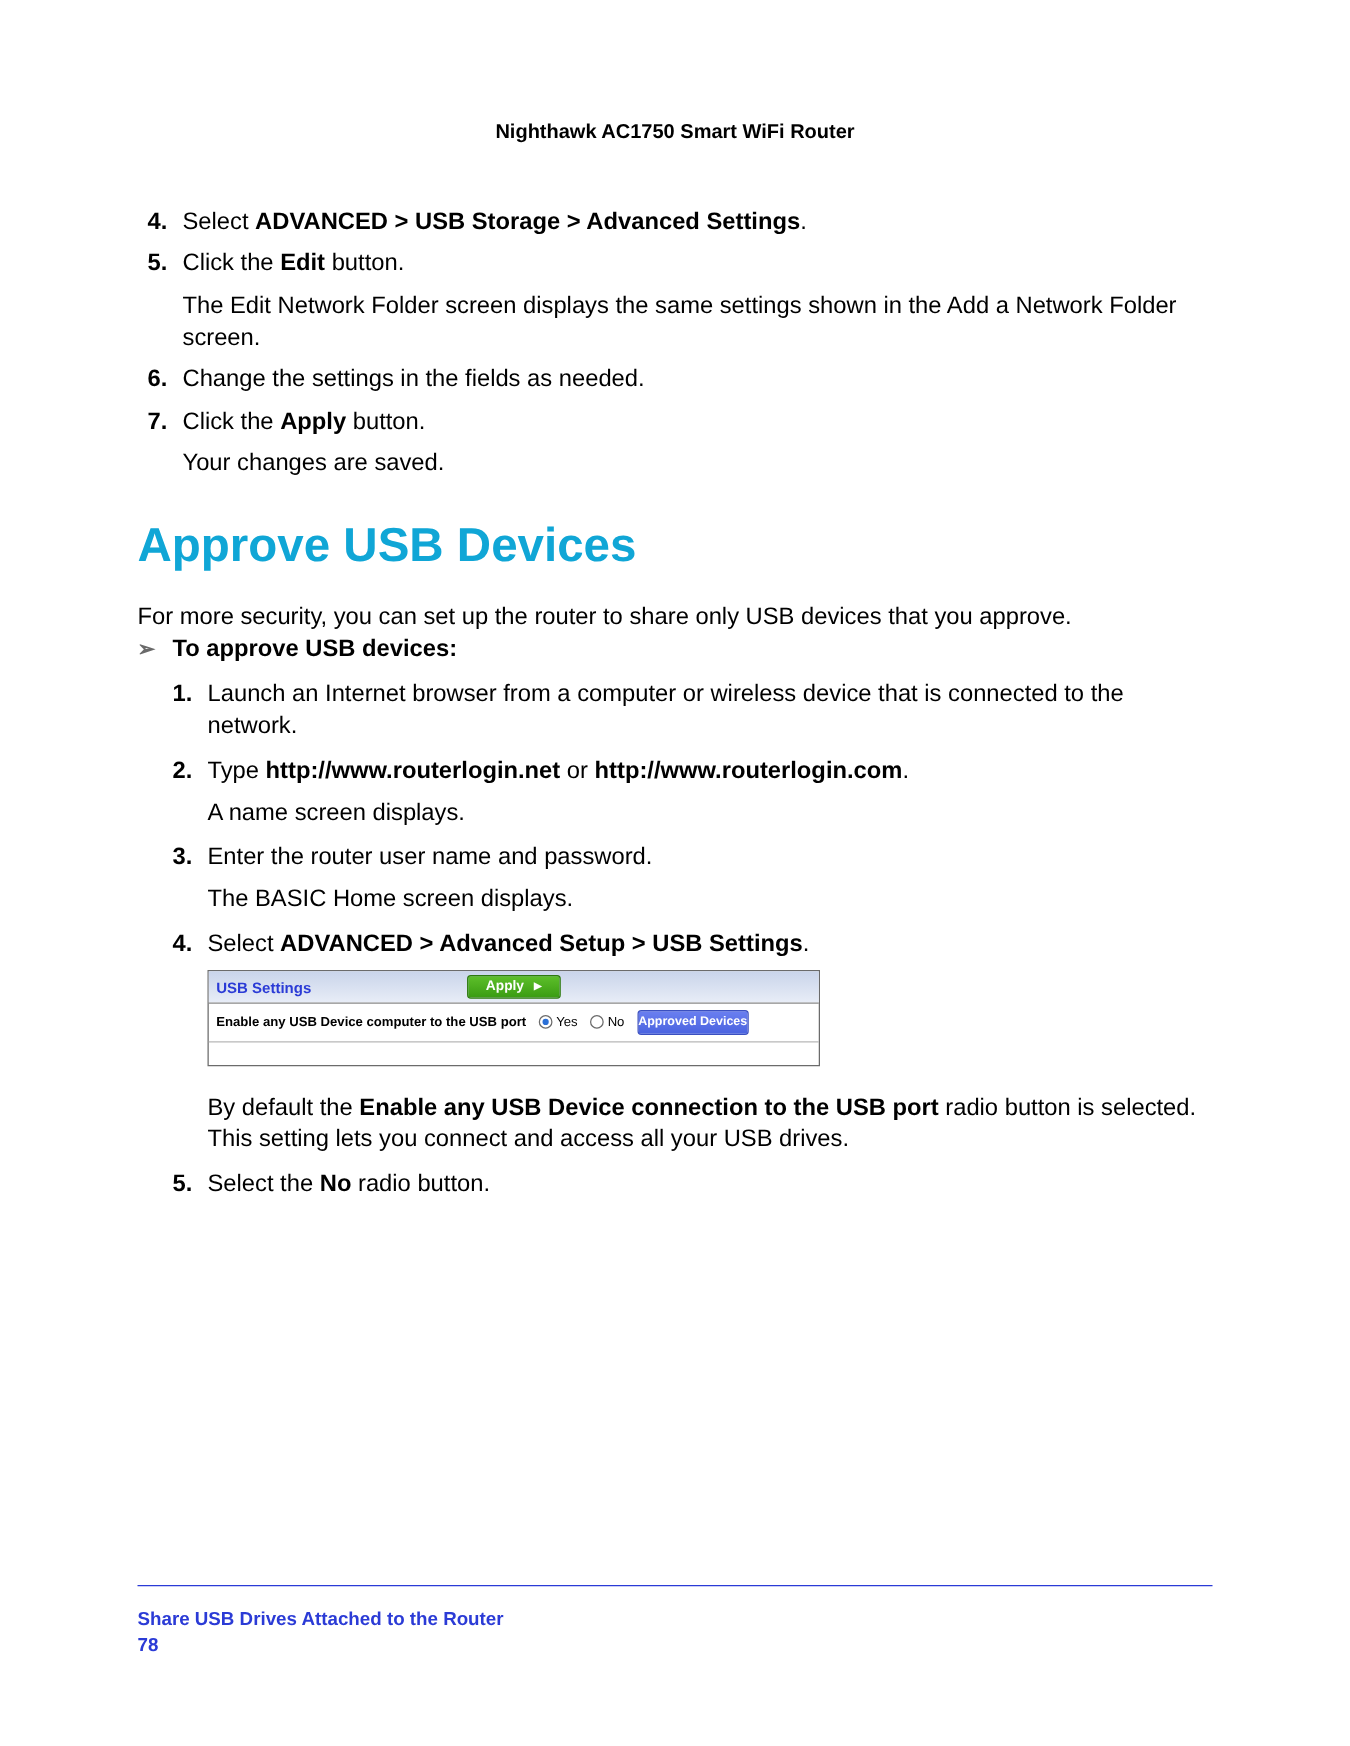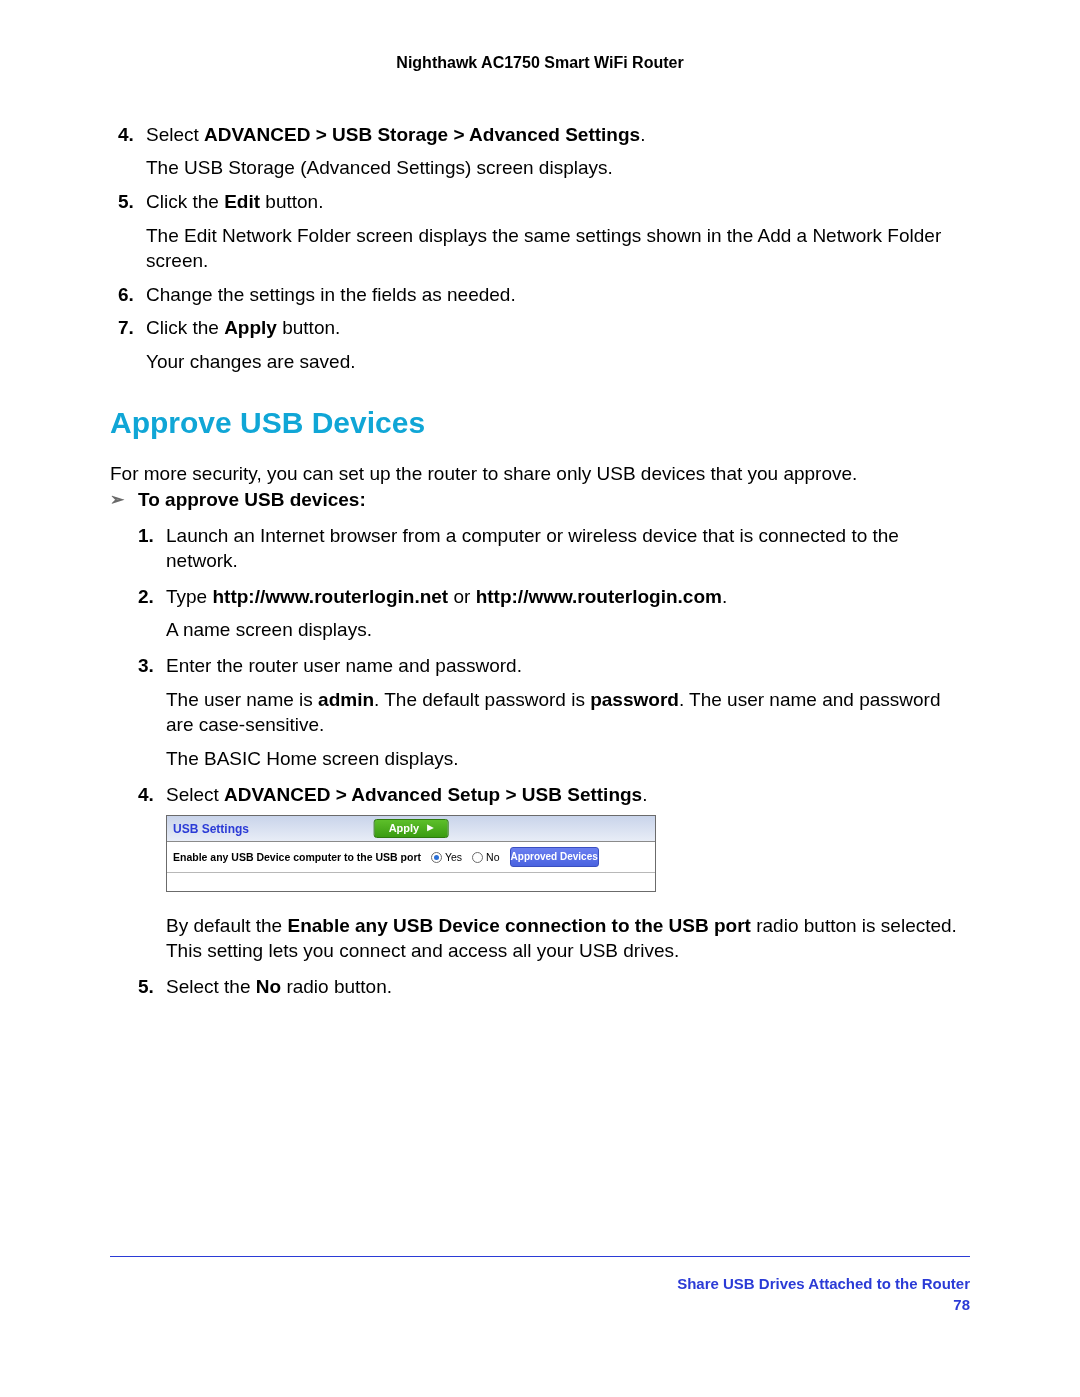--- a/index.html
+++ b/index.html
@@ -15,20 +15,21 @@
   }
   .page {
     padding: 52px 110px 0 110px;
   }
   .header-title {
     text-align: center;
     font-weight: bold;
     font-size: 16px;
     margin-bottom: 48px;
     font-family: "Segoe UI", Arial, sans-serif;
+    margin-top: 43px;
   }
   .ol-outer {
     list-style: none;
     padding-left: 36px;
   }
   .ol-outer > li {
     position: relative;
     margin-bottom: 8px;
   }
   .ol-outer > li .num {
@@ -38,21 +39,21 @@
     font-weight: bold;
   }
   .ol-outer > li p {
     margin-top: 8px;
     margin-bottom: 8px;
   }
   .sect-heading {
     font-family: "Segoe UI", "Trebuchet MS", Arial, sans-serif;
     color: #10a6d6;
     font-weight: bold;
-    font-size: 30px;
+    font-size: 38px;
     margin: 28px 0 18px 0;
   }
   .intro {
   }
   .task-lead {
     position: relative;
     padding-left: 28px;
     font-weight: bold;
     margin-bottom: 10px;
   }
@@ -165,23 +166,23 @@
   }
   .ui-empty {
     height: 18px;
     border-bottom: none;
   }
   
   .footer {
     position: absolute;
     left: 110px;
     right: 110px;
-    bottom: 82px;
+    bottom: 70px;
     border-top: 1px solid #2b3bd6;
-    text-align: right;
+    text-align: left;
     padding-top: 17px;
     font-family: "Segoe UI", Arial, sans-serif;
   }
   .footer .ftitle {
     color: #2b3bd6;
     font-weight: bold;
     font-size: 15px;
   }
   .footer .fpage {
     color: #2b3bd6;
@@ -194,21 +195,20 @@
 <body>
 
 <div class="page">
 
   <div class="header-title">Nighthawk AC1750 Smart WiFi Router</div>
 
   <ul class="ol-outer">
     <li>
       <span class="num">4.</span>
       <span><span>Select </span><span class="b">ADVANCED &gt; USB Storage &gt; Advanced Settings</span><span>.</span></span>
-      <p>The USB Storage (Advanced Settings) screen displays.</p>
     </li>
     <li>
       <span class="num">5.</span>
       <span><span>Click the </span><span class="b">Edit</span><span> button.</span></span>
       <p>The Edit Network Folder screen displays the same settings shown in the Add a Network Folder screen.</p>
     </li>
     <li>
       <span class="num">6.</span>
       <span>Change the settings in the fields as needed.</span>
     </li>
@@ -235,21 +235,20 @@
 
     <li>
       <span class="num">2.</span>
       <span><span>Type </span><span class="b">http://www.routerlogin.net</span><span> or </span><span class="b">http://www.routerlogin.com</span><span>.</span></span>
       <p>A name screen displays.</p>
     </li>
 
     <li>
       <span class="num">3.</span>
       <span>Enter the router user name and password.</span>
-      <p><span>The user name is </span><span class="b">admin</span><span>. The default password is </span><span class="b">password</span><span>. The user name and password are case-sensitive.</span></p>
       <p>The BASIC Home screen displays.</p>
     </li>
 
     <li>
       <span class="num">4.</span>
       <span><span>Select </span><span class="b">ADVANCED &gt; Advanced Setup &gt; USB Settings</span><span>.</span></span>
 
       <div class="ui-shot">
         <div class="ui-titlebar">
           <span class="ui-title">USB Settings</span>

